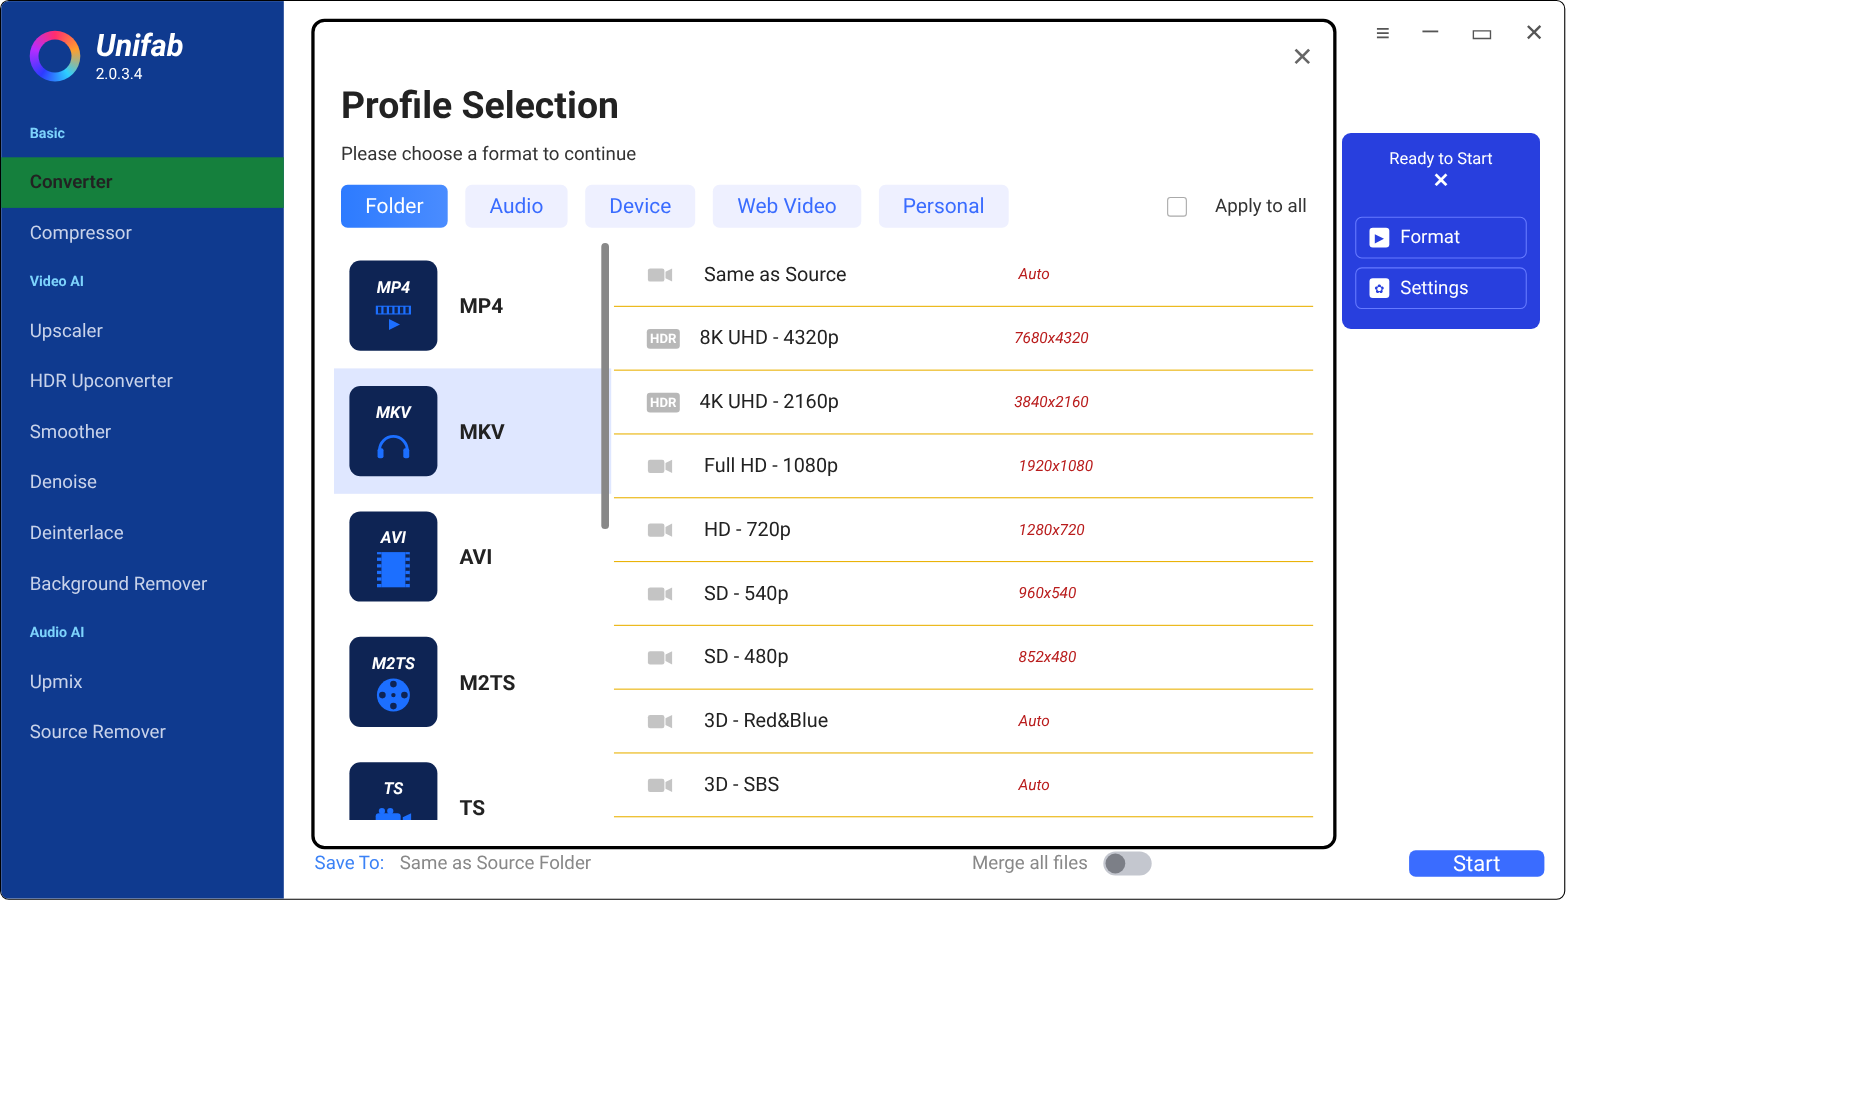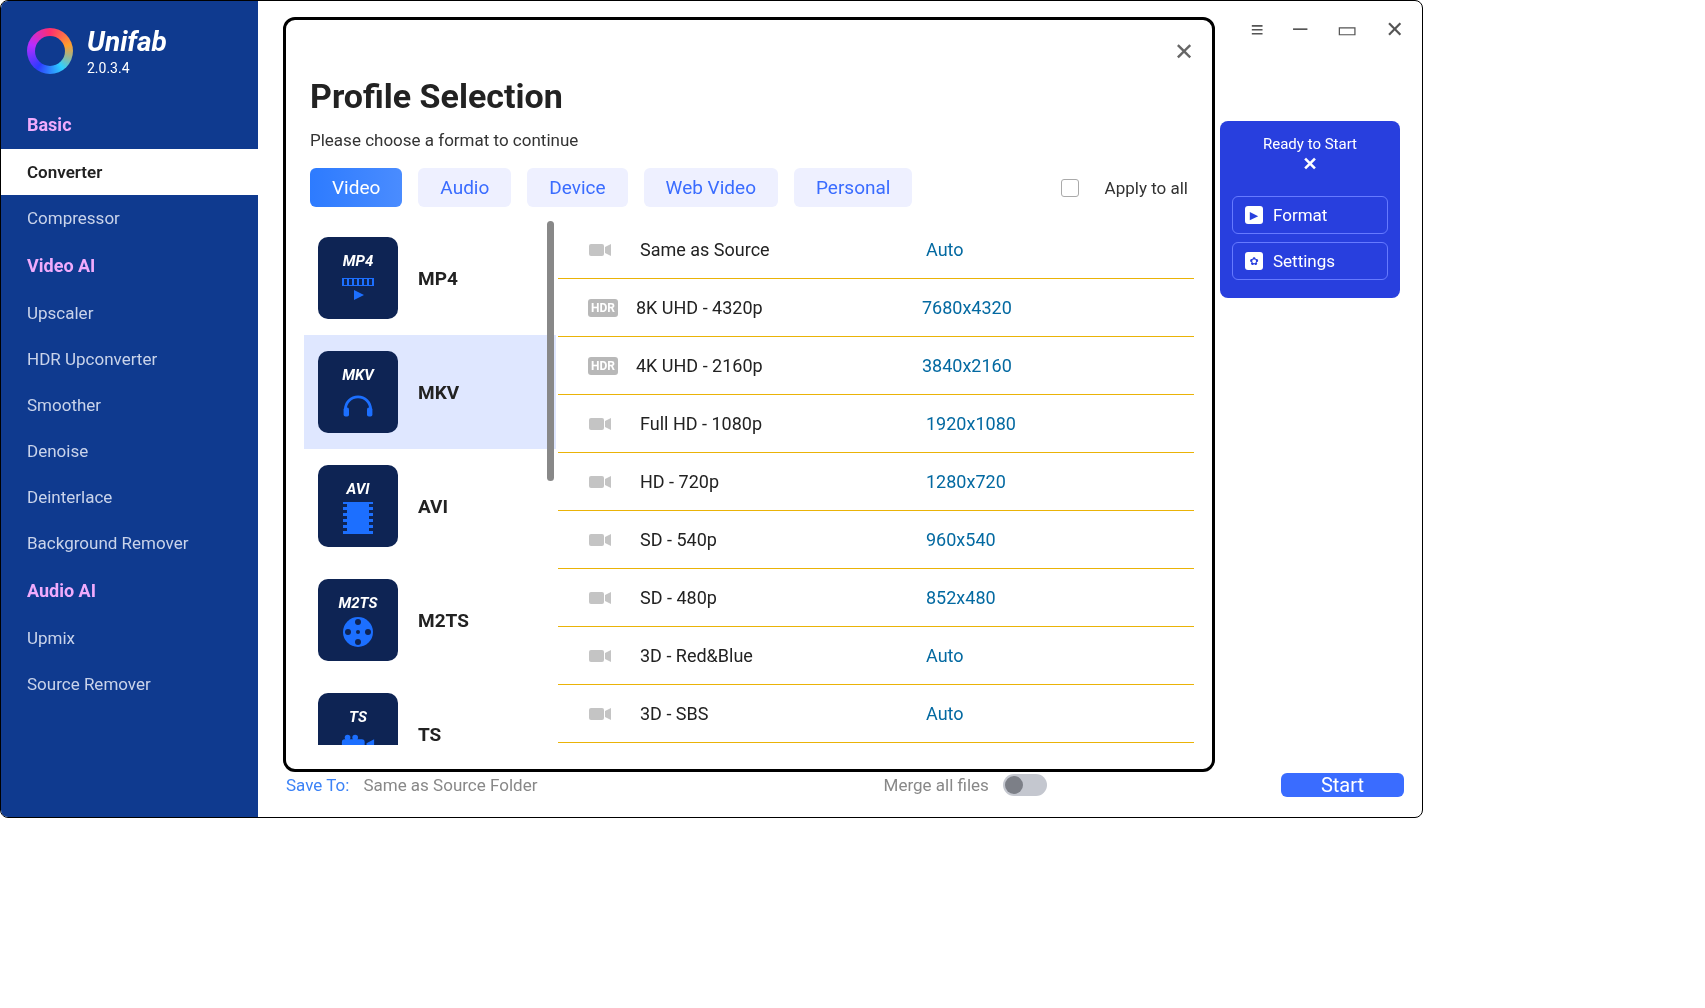--- a/index.html
+++ b/index.html
@@ -39,32 +39,32 @@
   content: "";
   position: absolute;
   inset: 8px;
   border-radius: 50%;
   background: #0f3a8f;
 }
 .logo-text { display: flex; flex-direction: column; }
 .logo-name { font-size: 28px; font-weight: 700; font-style: italic; }
 .logo-version { font-size: 14px; margin-top: 2px; }
 .sidebar-group-label {
-  font-size: 18px; font-weight: 700;
+  font-size: 13px; font-weight: 700;
   padding: 14px 26px;
-  color: #f0abfc;
+  color: #7dd3fc;
 }
 .sidebar-item {
   font-size: 17px;
   padding: 13px 26px;
   color: #c9d3ea;
   cursor: pointer;
 }
 .sidebar-item.active {
-  background: #ffffff;
+  background: #15803d;
   color: #222;
   font-weight: 600;
 }
 
 
 .window-controls {
   position: absolute;
   right: 18px; top: 16px;
   display: flex;
   gap: 28px;
@@ -298,22 +298,23 @@
   border-radius: 3px;
   width: auto;
   height: 18px;
 }
 .res-name {
   flex: 0 0 286px;
   font-size: 18px;
   color: #222;
 }
 .res-size {
-  font-size: 18px;
-  color: #0369a1;
+  font-size: 14px;
+  color: #b91c1c;
+  font-style: italic;
 }
 
 
 svg { display: block; }
 </style>
 </head>
 <body>
 
 <div class="sidebar">
   <div class="logo-area">
@@ -371,21 +372,21 @@
   <div class="toggle"></div>
   <div class="start-btn">Start</div>
 </div>
 
 <div class="modal">
   <div class="modal-close">✕</div>
   <div class="modal-title">Profile Selection</div>
   <div class="modal-subtitle">Please choose a format to continue</div>
 
   <div class="tab-row">
-    <div class="tab-btn active">Video</div>
+    <div class="tab-btn active">Folder</div>
     <div class="tab-btn">Audio</div>
     <div class="tab-btn">Device</div>
     <div class="tab-btn">Web Video</div>
     <div class="tab-btn">Personal</div>
     <div class="tab-spacer"></div>
     <div class="apply-check">
       <div class="apply-box"></div>
       <span>Apply to all</span>
     </div>
   </div>

